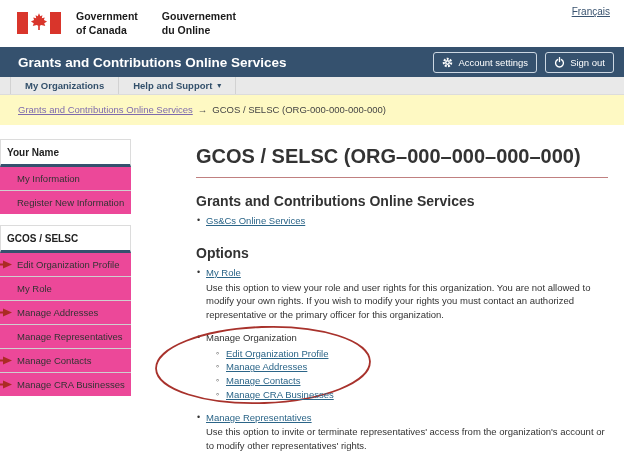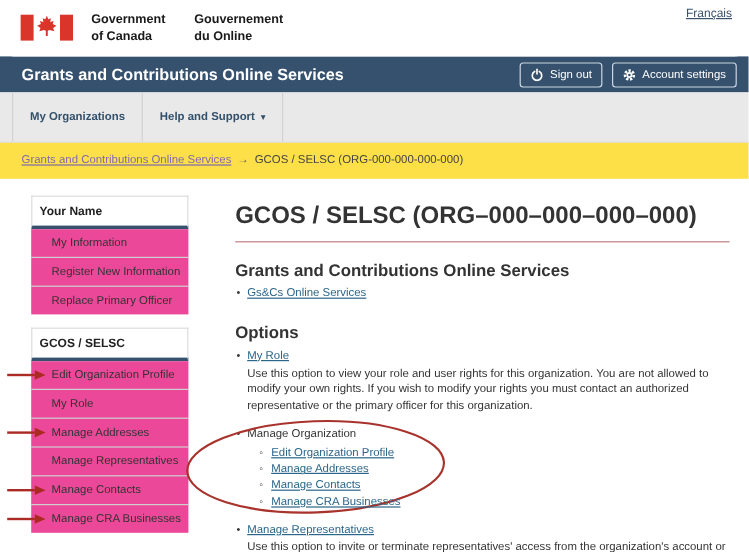--- a/index.html
+++ b/index.html
@@ -22,38 +22,38 @@
   .app-bar { height:30px; background:#35516e; display:flex; align-items:center;
     padding:0 10px 0 18px; }
   .app-title { flex:1; color:#fff; font-weight:700; font-size:13.5px; }
   .bar-btn { display:inline-flex; align-items:center; gap:5px; margin-left:8px;
     border:1px solid #ccd7e2; border-radius:3px; background:transparent;
     color:#fff; font-size:9.5px; padding:4px 8px; cursor:pointer;
     font-family:inherit; }
   .bar-btn svg { display:block; }
 
   
-  .top-nav { height:42px; background:#e9e9e9; border-bottom:1px solid #dcdcdc;
+  .top-nav { height:18px; background:#e9e9e9; border-bottom:1px solid #dcdcdc;
     display:flex; align-items:stretch; padding-left:10px; }
   .nav-item { display:flex; align-items:center; gap:5px; padding:0 14px;
     font-size:9.5px; font-weight:700; color:#33506b; cursor:pointer;
     border-right:1px solid #d2d2d2; }
   .nav-item:first-child { border-left:1px solid #d2d2d2; }
   .nav-item .caret { font-size:8px; line-height:1; }
 
   
   .breadcrumb { padding:9px 18px 10px; font-size:9.5px; color:#444;
-    background:#fde047; }
+    background:#fef9c3; }
   .bc-link { color:#7e6bad; text-decoration:underline; cursor:pointer; }
   .bc-arrow { margin:0 5px; color:#555; }
 
   
   .content { display:flex; align-items:flex-start; padding-top:14px; }
 
-  .sidebar { flex:none; width:168px; padding-left:26px; }
+  .sidebar { flex:none; width:168px; }
   .panel { width:131px; margin-bottom:11px; }
   .panel-hd { background:#fff; border:1px solid #dcdcdc;
     border-bottom:3px solid #35516e; padding:7px 6px 6px; font-size:10px;
     font-weight:700; color:#222; }
   .panel-items { background:#ec4899; }
   .side-item { position:relative; padding:6px 6px 6px 17px; font-size:9.5px;
     color:#333; border-bottom:1px solid #cfcfcf; cursor:pointer; }
   .side-item:last-child { border-bottom:none; }
 
   
@@ -112,33 +112,33 @@
         <div>du Online</div>
       </div>
     </div>
     <a class="lang-link">Français</a>
   </div>
 
   <div class="app-bar">
     <div class="app-title">Grants and Contributions Online Services</div>
     <button class="bar-btn">
       <svg width="11" height="11" viewBox="0 0 12 12">
-        <path d="M3.9,2.8 A4.3,4.3 0 1 0 8.1,2.8" fill="none" stroke="#fff" stroke-width="1.5" stroke-linecap="round"></path>
-        <line x1="6" y1="0.7" x2="6" y2="5" stroke="#fff" stroke-width="1.5" stroke-linecap="round"></line>
-      </svg>
-      <span>Sign out</span>
-    </button>
-    <button class="bar-btn">
-      <svg width="11" height="11" viewBox="0 0 12 12">
         <circle cx="6" cy="6" r="4" fill="none" stroke="#fff" stroke-width="2.4" stroke-dasharray="2.1 1.4"></circle>
         <circle cx="6" cy="6" r="2.7" fill="#fff"></circle>
         <circle cx="6" cy="6" r="1.15" fill="#35516e"></circle>
       </svg>
       <span>Account settings</span>
     </button>
+    <button class="bar-btn">
+      <svg width="11" height="11" viewBox="0 0 12 12">
+        <path d="M3.9,2.8 A4.3,4.3 0 1 0 8.1,2.8" fill="none" stroke="#fff" stroke-width="1.5" stroke-linecap="round"></path>
+        <line x1="6" y1="0.7" x2="6" y2="5" stroke="#fff" stroke-width="1.5" stroke-linecap="round"></line>
+      </svg>
+      <span>Sign out</span>
+    </button>
   </div>
 
   <div class="top-nav">
       <div class="nav-item">
         <span>My Organizations</span>
       </div>
       <div class="nav-item">
         <span>Help and Support</span>
         <span class="caret">▾</span>
       </div>
@@ -149,21 +149,20 @@
   </div>
 
   <div class="content">
 
     <div class="sidebar">
       <div class="panel">
         <div class="panel-hd">Your Name</div>
         <div class="panel-items">
             <div class="side-item"><span>My Information</span></div>
             <div class="side-item"><span>Register New Information</span></div>
-            <div class="side-item"><span>Replace Primary Officer</span></div>
           </div>
       </div>
       <div class="panel">
         <div class="panel-hd">GCOS / SELSC</div>
         <div class="panel-items">
             <div class="side-item"><span class="annot-arrow"></span><span>Edit Organization Profile</span></div>
             <div class="side-item"><span>My Role</span></div>
             <div class="side-item"><span class="annot-arrow"></span><span>Manage Addresses</span></div>
             <div class="side-item"><span>Manage Representatives</span></div>
             <div class="side-item"><span class="annot-arrow"></span><span>Manage Contacts</span></div>

